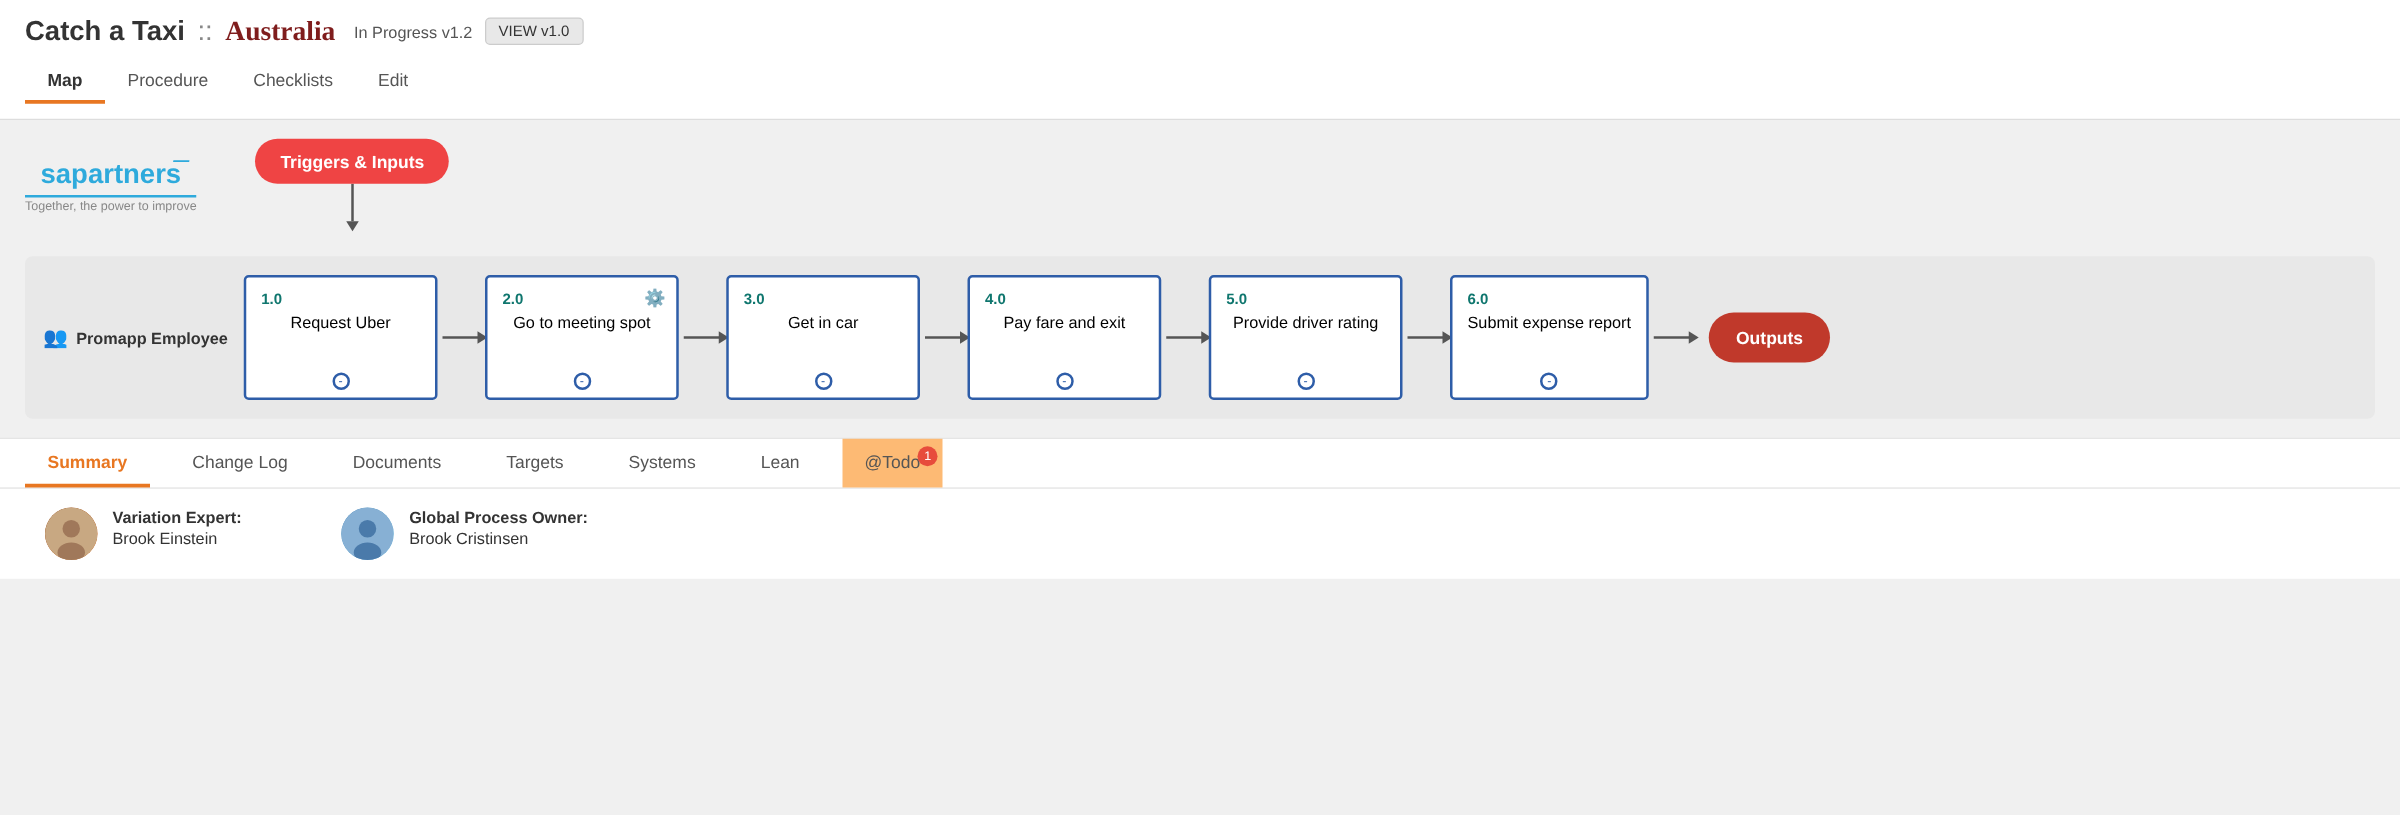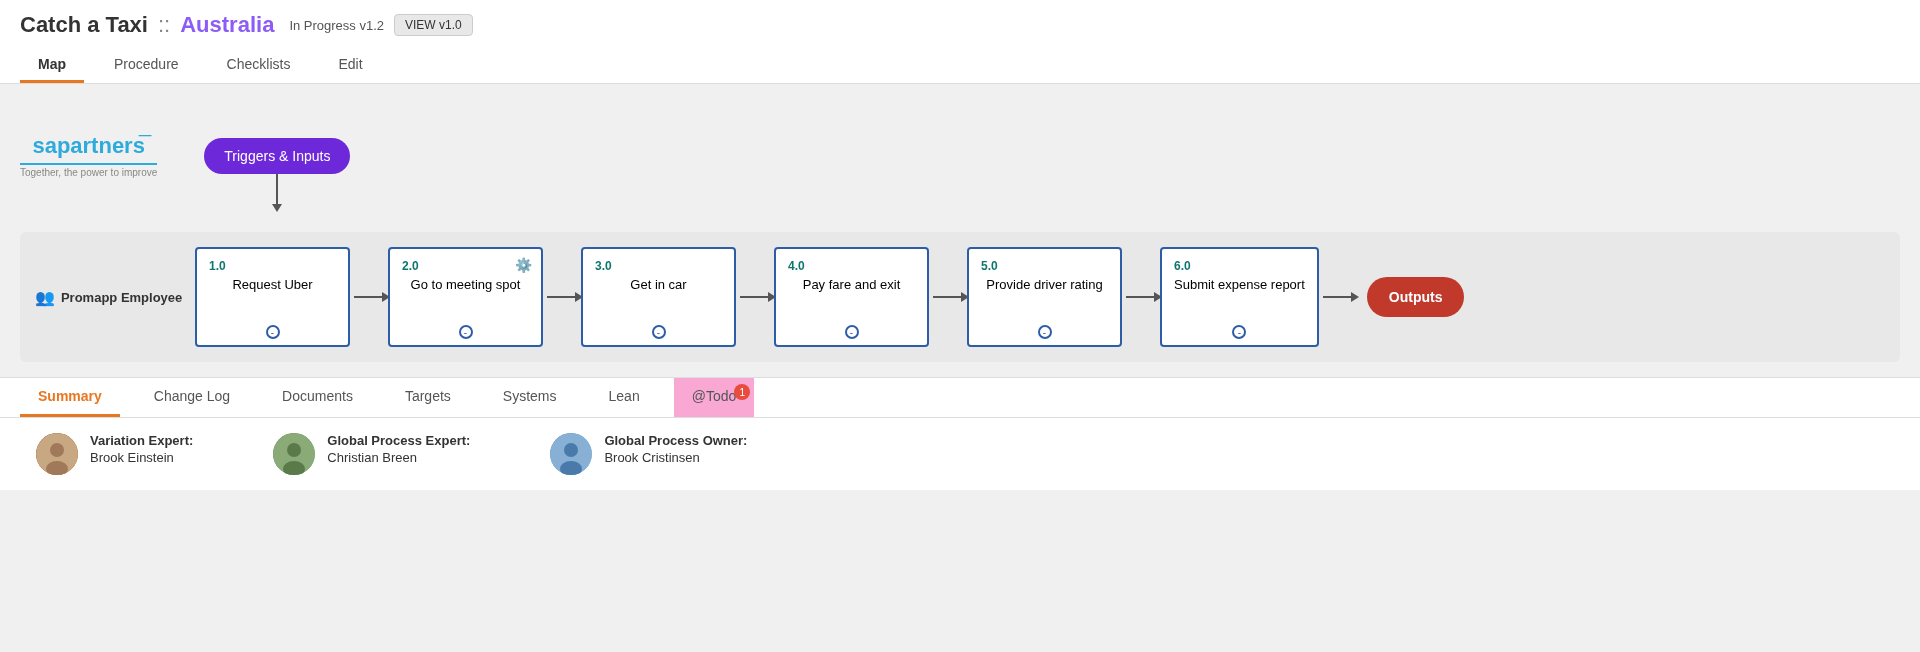--- a/index.html
+++ b/index.html
@@ -1,38 +1,38 @@
 <!DOCTYPE html>
 <html><head>
   <meta charset="utf-8">
   <style>
     * { box-sizing: border-box; margin: 0; padding: 0; }
     body { font-family: Arial, sans-serif; background: #f0f0f0; width: 1920px; min-height: 652px; overflow-x: hidden; }
 
     
-    .header { background: #fff; padding: 12px 20px 0 20px; border-bottom: 1px solid #ddd; }
+    .header { background: #fff; padding: 12px 20px 12px 20px; border-bottom: 1px solid #ddd; }
     .header-title { display: flex; align-items: center; gap: 10px; margin-bottom: 10px; }
     .title-main { font-size: 22px; font-weight: bold; color: #333; }
     .title-separator { color: #888; font-size: 22px; }
-    .title-country { font-size: 22px; font-weight: bold; color: #8b5cf6; }
+    .title-country { font-size: 22px; font-weight: bold; color: #7f1d1d; font-family: Liberation Serif, serif; }
     .status-badge { font-size: 13px; color: #555; margin-left: 5px; }
     .view-btn { background: #e8e8e8; border: 1px solid #ccc; border-radius: 4px; padding: 3px 10px; font-size: 12px; color: #333; cursor: pointer; }
 
     
-    .nav-tabs { display: flex; gap: 12px; }
+    .nav-tabs { display: flex; gap: 0; }
     .nav-tab { padding: 8px 18px; font-size: 14px; color: #555; cursor: pointer; border-bottom: 3px solid transparent; background: none; border-top: none; border-left: none; border-right: none; }
     .nav-tab.active { border-bottom: 3px solid #e87722; color: #333; font-weight: bold; }
     
     
     .logo-area { display: flex; flex-direction: column; align-items: center; margin-right: 20px; }
     .logo-tagline { font-size: 10px; color: #888; margin-top: 2px; }
     .logo-underline { width: 100%; height: 2px; background: #2eaadc; margin-top: 4px; }
 
     
-    .trigger-btn { background: #6d28d9; color: #fff; border-radius: 20px; padding: 10px 20px; font-size: 14px; font-weight: normal; border: none; cursor: pointer; position: relative; margin-top: 39px; }
+    .trigger-btn { background: #ef4444; color: #fff; border-radius: 20px; padding: 10px 20px; font-size: 14px; font-weight: bold; border: none; cursor: pointer; position: relative; }
 
     
     .swim-lane-container { background: #e8e8e8; border-radius: 6px; padding: 15px 15px; display: flex; align-items: center; gap: 0; margin-top: 0; }
     .swim-lane-label { display: flex; align-items: center; gap: 6px; font-size: 13px; font-weight: bold; color: #333; white-space: nowrap; min-width: 160px; }
     .lane-icon { font-size: 16px; }
 
     
     .process-flow { display: flex; align-items: center; flex: 1; }
     .process-box { background: #fff; border: 2px solid #2e5da8; border-radius: 4px; padding: 10px 12px; min-width: 155px; max-width: 175px; min-height: 100px; position: relative; display: flex; flex-direction: column; }
     .process-box-num { font-size: 12px; font-weight: bold; color: #0f766e; }
@@ -50,21 +50,21 @@
 
     
     .outputs-btn { background: #c0392b; color: #fff; border-radius: 20px; padding: 12px 22px; font-size: 14px; font-weight: bold; border: none; cursor: pointer; white-space: nowrap; margin-left: 10px; text-align: center; }
 
     
     .bottom-tabs-bar { background: #fff; border-top: 1px solid #ddd; border-bottom: 1px solid #ddd; padding: 0 20px; }
     .bottom-tabs { display: flex; gap: 16px; }
     .bottom-tab { padding: 10px 18px; font-size: 14px; color: #555; cursor: pointer; border-bottom: 3px solid transparent; position: relative; }
     .bottom-tab.active { border-bottom: 3px solid #e87722; color: #e87722; font-weight: bold; }
     .bottom-tab .badge { position: absolute; top: 6px; right: 4px; background: #e74c3c; color: #fff; border-radius: 50%; width: 16px; height: 16px; font-size: 10px; display: flex; align-items: center; justify-content: center; }
-    .todo-tab { background: #f9a8d4; }
+    .todo-tab { background: #fdba74; }
 
     
     .summary-section { background: #fff; padding: 15px 36px; display: flex; gap: 80px; align-items: flex-start; }
     .person-block { display: flex; align-items: flex-start; gap: 12px; }
     .avatar { width: 42px; height: 42px; border-radius: 50%; background: #ccc; overflow: hidden; display: flex; align-items: center; justify-content: center; font-size: 20px; }
     .avatar-ae { background: linear-gradient(135deg, #8B4513, #D2691E); }
     .avatar-cb { background: linear-gradient(135deg, #556B2F, #8FBC8F); }
     .avatar-bc { background: linear-gradient(135deg, #4682B4, #87CEEB); }
     .person-info { display: flex; flex-direction: column; }
     .person-role { font-size: 13px; font-weight: bold; color: #333; }
@@ -216,33 +216,20 @@
         <circle cx="21" cy="17" r="7" fill="#a0785a"></circle>
         <ellipse cx="21" cy="36" rx="11" ry="8" fill="#a0785a"></ellipse>
       </svg>
     </div>
     <div class="person-info">
       <span class="person-role">Variation Expert:</span>
       <span class="person-name">Brook Einstein</span>
     </div>
   </div>
 
-  <div class="person-block">
-    <div class="avatar avatar-cb">
-      <svg width="42" height="42" viewBox="0 0 42 42" xmlns="http://www.w3.org/2000/svg">
-        <circle cx="21" cy="21" r="21" fill="#8aab78"></circle>
-        <circle cx="21" cy="17" r="7" fill="#5a7a4a"></circle>
-        <ellipse cx="21" cy="36" rx="11" ry="8" fill="#5a7a4a"></ellipse>
-      </svg>
-    </div>
-    <div class="person-info">
-      <span class="person-role">Global Process Expert:</span>
-      <span class="person-name">Christian Breen</span>
-    </div>
-  </div>
 
   <div class="person-block">
     <div class="avatar avatar-bc">
       <svg width="42" height="42" viewBox="0 0 42 42" xmlns="http://www.w3.org/2000/svg">
         <circle cx="21" cy="21" r="21" fill="#87b0d4"></circle>
         <circle cx="21" cy="17" r="7" fill="#4a7aaa"></circle>
         <ellipse cx="21" cy="36" rx="11" ry="8" fill="#4a7aaa"></ellipse>
       </svg>
     </div>
     <div class="person-info">

